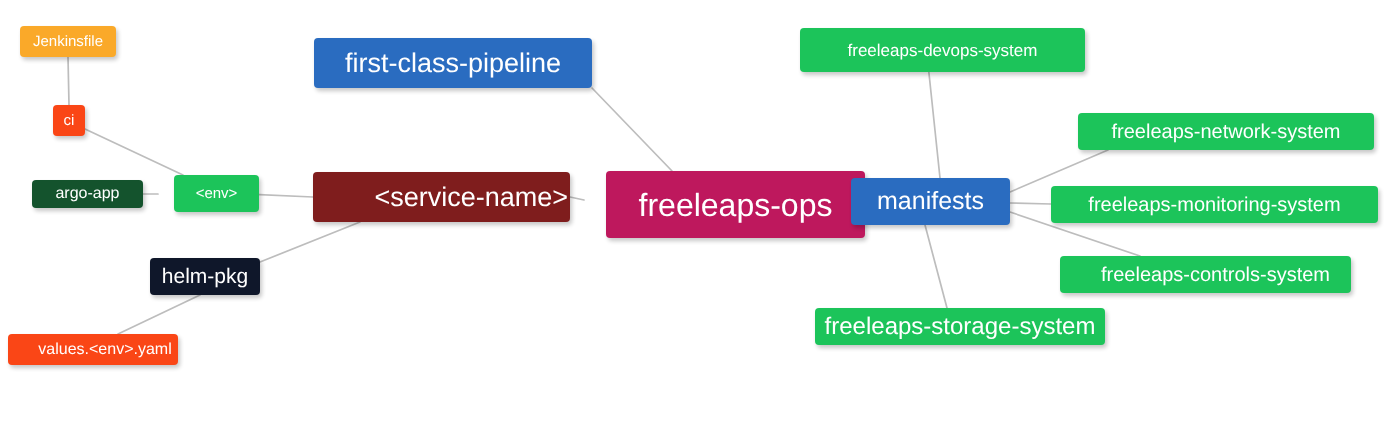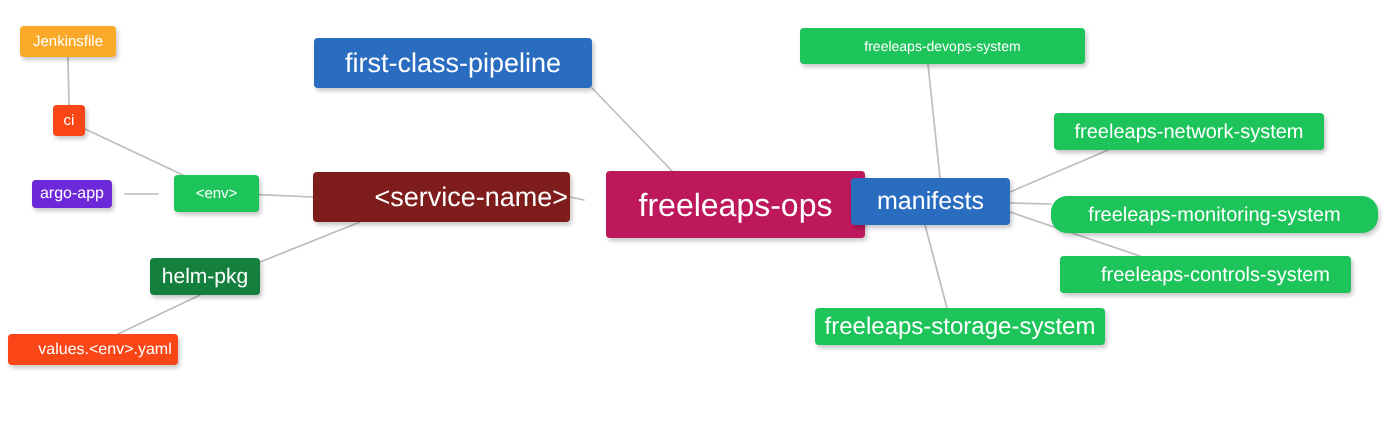--- a/index.html
+++ b/index.html
@@ -77,39 +77,39 @@
       </div>
       <div class="node" style="left: 174px; top: 175px; width: 85px; height: 37px; background: rgb(28, 196, 90); font-size: 15px;">
         <span class="node-label">&lt;env&gt;</span>
       </div>
       <div class="node" style="left: 53px; top: 105px; width: 32px; height: 31px; background: rgb(250, 70, 22); font-size: 15px;">
         <span class="node-label">ci</span>
       </div>
       <div class="node" style="left: 20px; top: 26px; width: 96px; height: 31px; background: rgb(250, 169, 41); font-size: 15px;">
         <span class="node-label">Jenkinsfile</span>
       </div>
-      <div class="node" style="left: 32px; top: 180px; width: 80px; height: 28px; background: #6d28d9; font-size: 16px;">
+      <div class="node" style="left: 32px; top: 180px; width: 111px; height: 28px; background: #14532d; font-size: 16px;">
         <span class="node-label">argo-app</span>
       </div>
-      <div class="node" style="left: 150px; top: 258px; width: 110px; height: 37px; background: #15803d; font-size: 21px;">
+      <div class="node" style="left: 150px; top: 258px; width: 110px; height: 37px; background: #0f172a; font-size: 21px;">
         <span class="node-label">helm-pkg</span>
       </div>
       <div class="node" style="left: 8px; top: 334px; width: 170px; height: 31px; background: rgb(250, 70, 22); font-size: 16px; padding-left: 24px;">
         <span class="node-label">values.&lt;env&gt;.yaml</span>
       </div>
       <div class="node" style="left: 851px; top: 178px; width: 159px; height: 47px; background: rgb(42, 108, 192); font-size: 25px;">
         <span class="node-label">manifests</span>
       </div>
-      <div class="node" style="left: 800px; top: 28px; width: 285px; height: 36px; background: rgb(28, 196, 90); font-size: 14px;">
+      <div class="node" style="left: 800px; top: 28px; width: 285px; height: 44px; background: rgb(28, 196, 90); font-size: 17px;">
         <span class="node-label">freeleaps-devops-system</span>
       </div>
-      <div class="node" style="left: 1054px; top: 113px; width: 270px; height: 37px; background: rgb(28, 196, 90); font-size: 20px;">
+      <div class="node" style="left: 1078px; top: 113px; width: 296px; height: 37px; background: rgb(28, 196, 90); font-size: 20px;">
         <span class="node-label">freeleaps-network-system</span>
       </div>
-      <div class="node" style="left: 1051px; top: 196px; width: 327px; height: 37px; background: rgb(28, 196, 90); font-size: 20px; border-radius: 16px;">
+      <div class="node" style="left: 1051px; top: 186px; width: 327px; height: 37px; background: rgb(28, 196, 90); font-size: 20px;">
         <span class="node-label">freeleaps-monitoring-system</span>
       </div>
       <div class="node" style="left: 1060px; top: 256px; width: 291px; height: 37px; background: rgb(28, 196, 90); font-size: 20px; padding-left: 20px;">
         <span class="node-label">freeleaps-controls-system</span>
       </div>
       <div class="node" style="left: 815px; top: 308px; width: 290px; height: 37px; background: rgb(28, 196, 90); font-size: 24px;">
         <span class="node-label">freeleaps-storage-system</span>
       </div>
     </div>
 </div>

